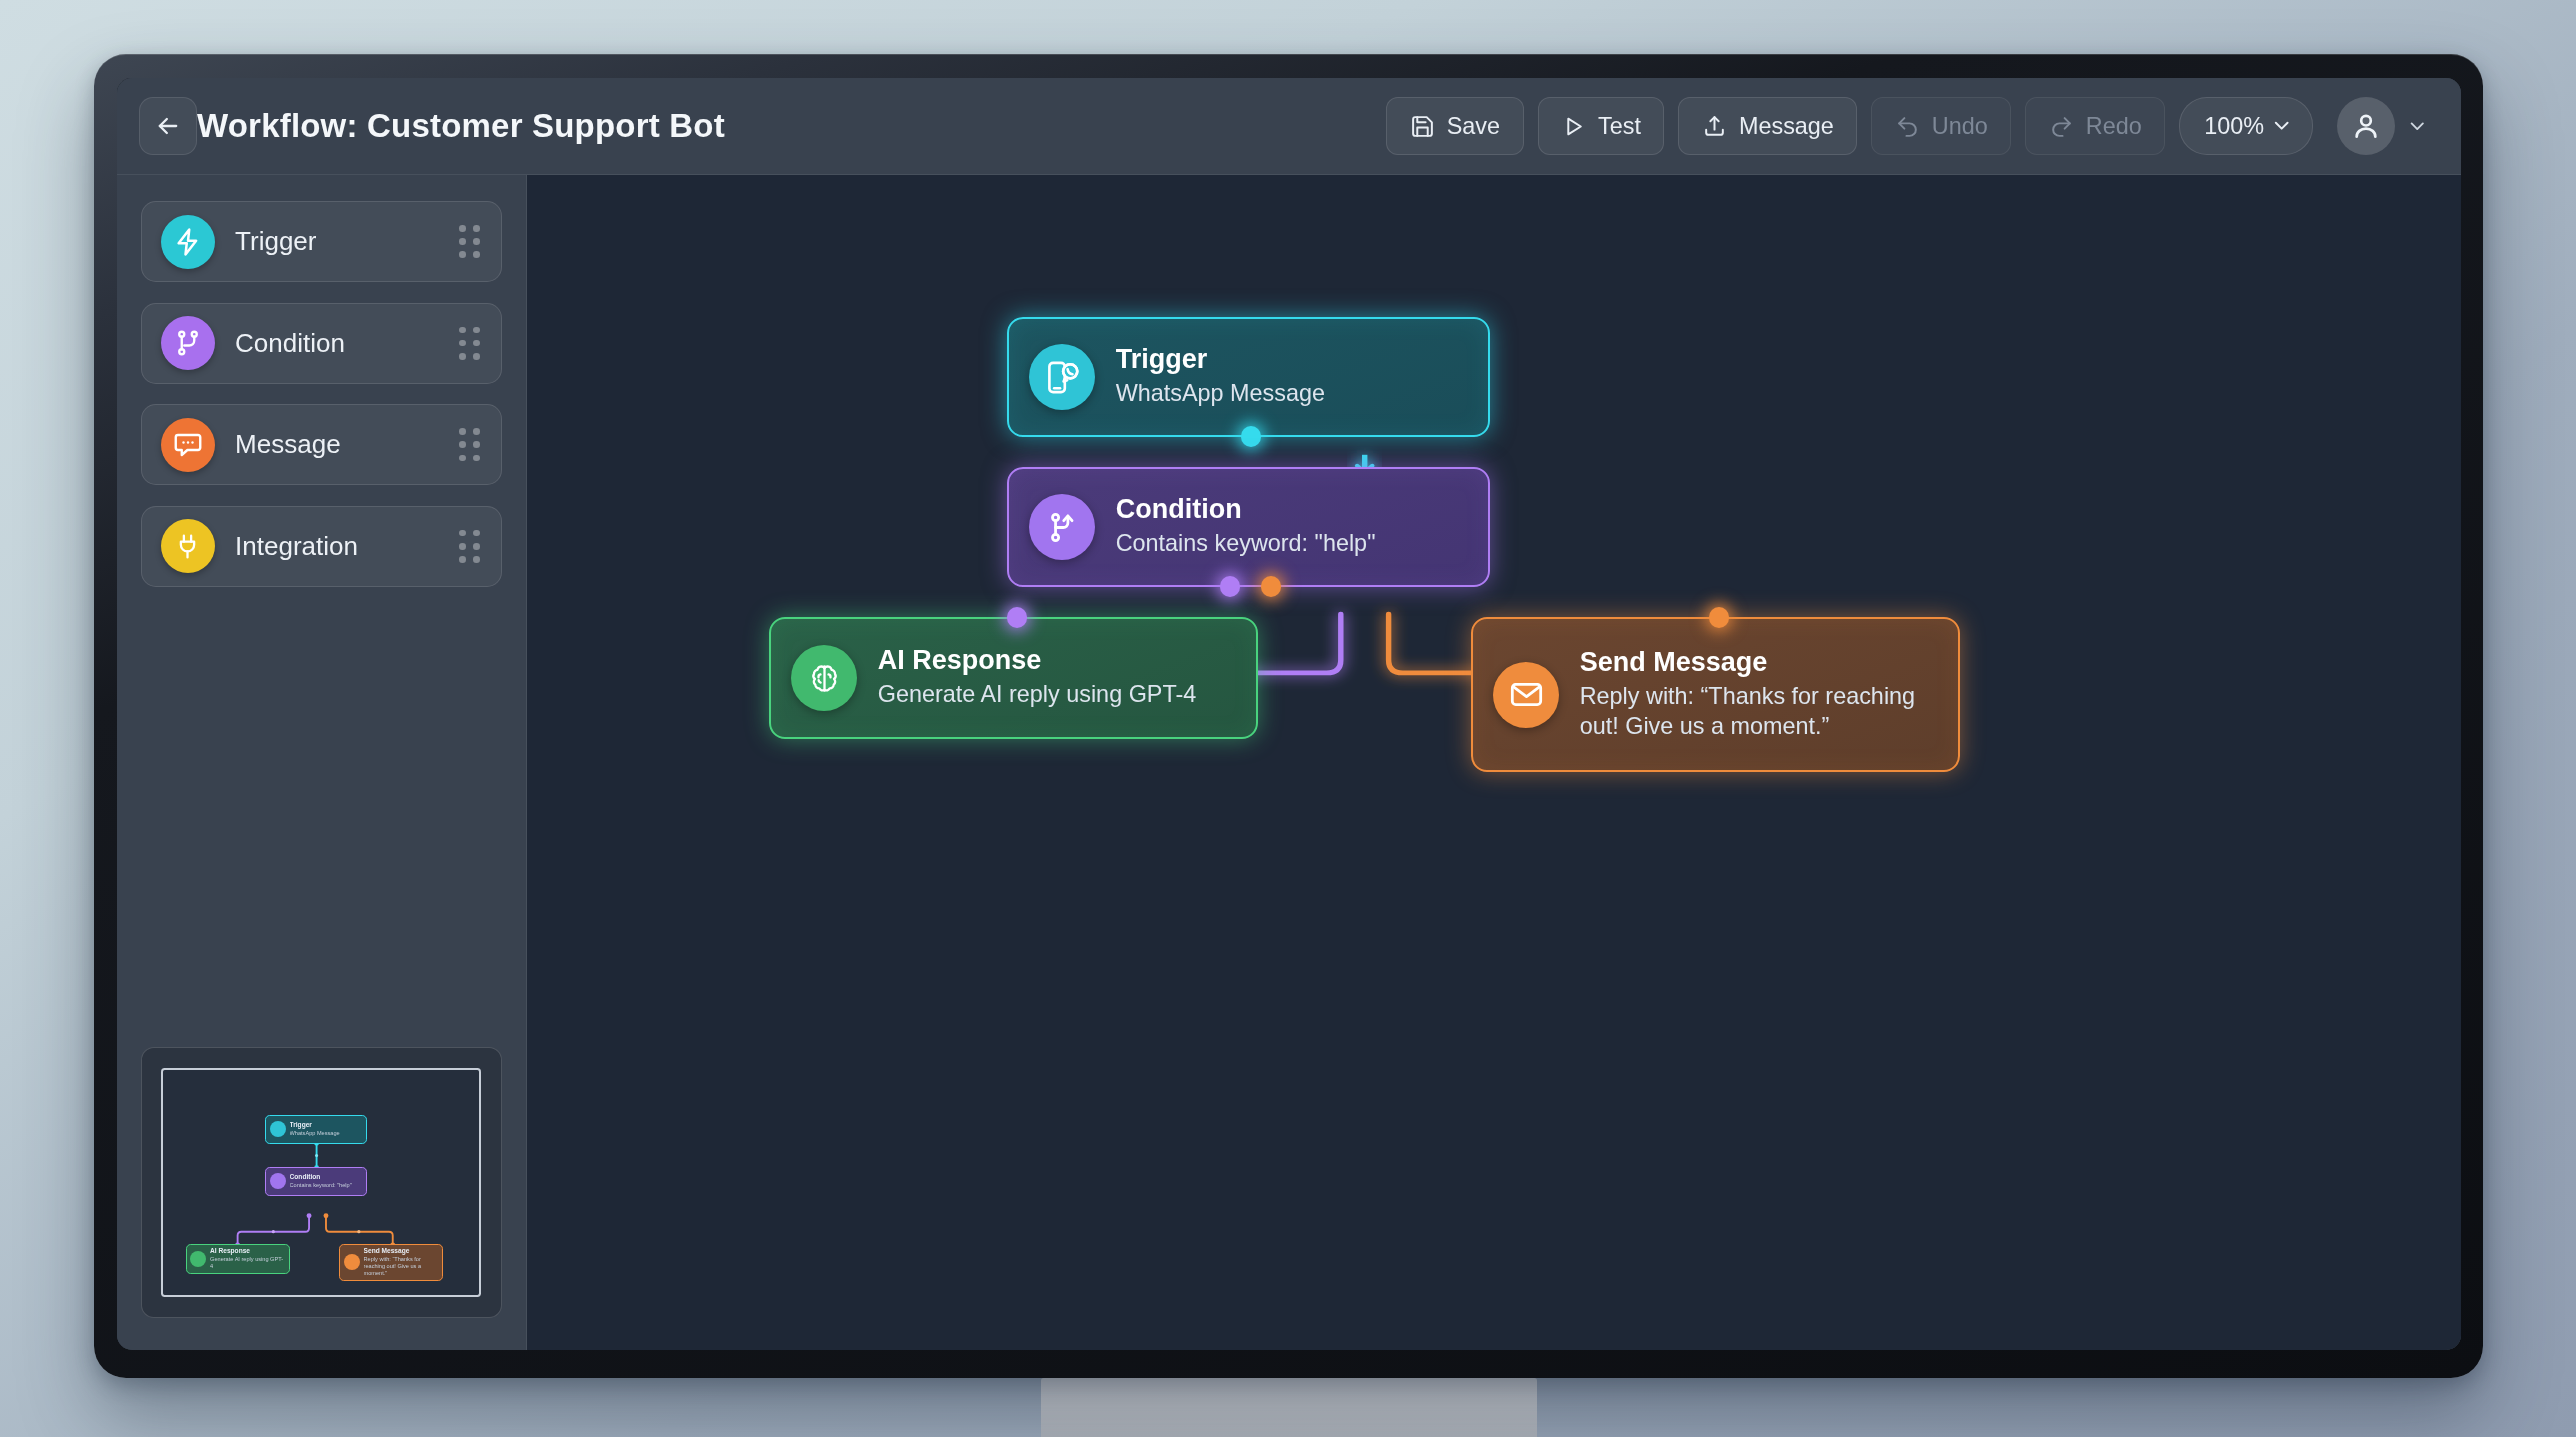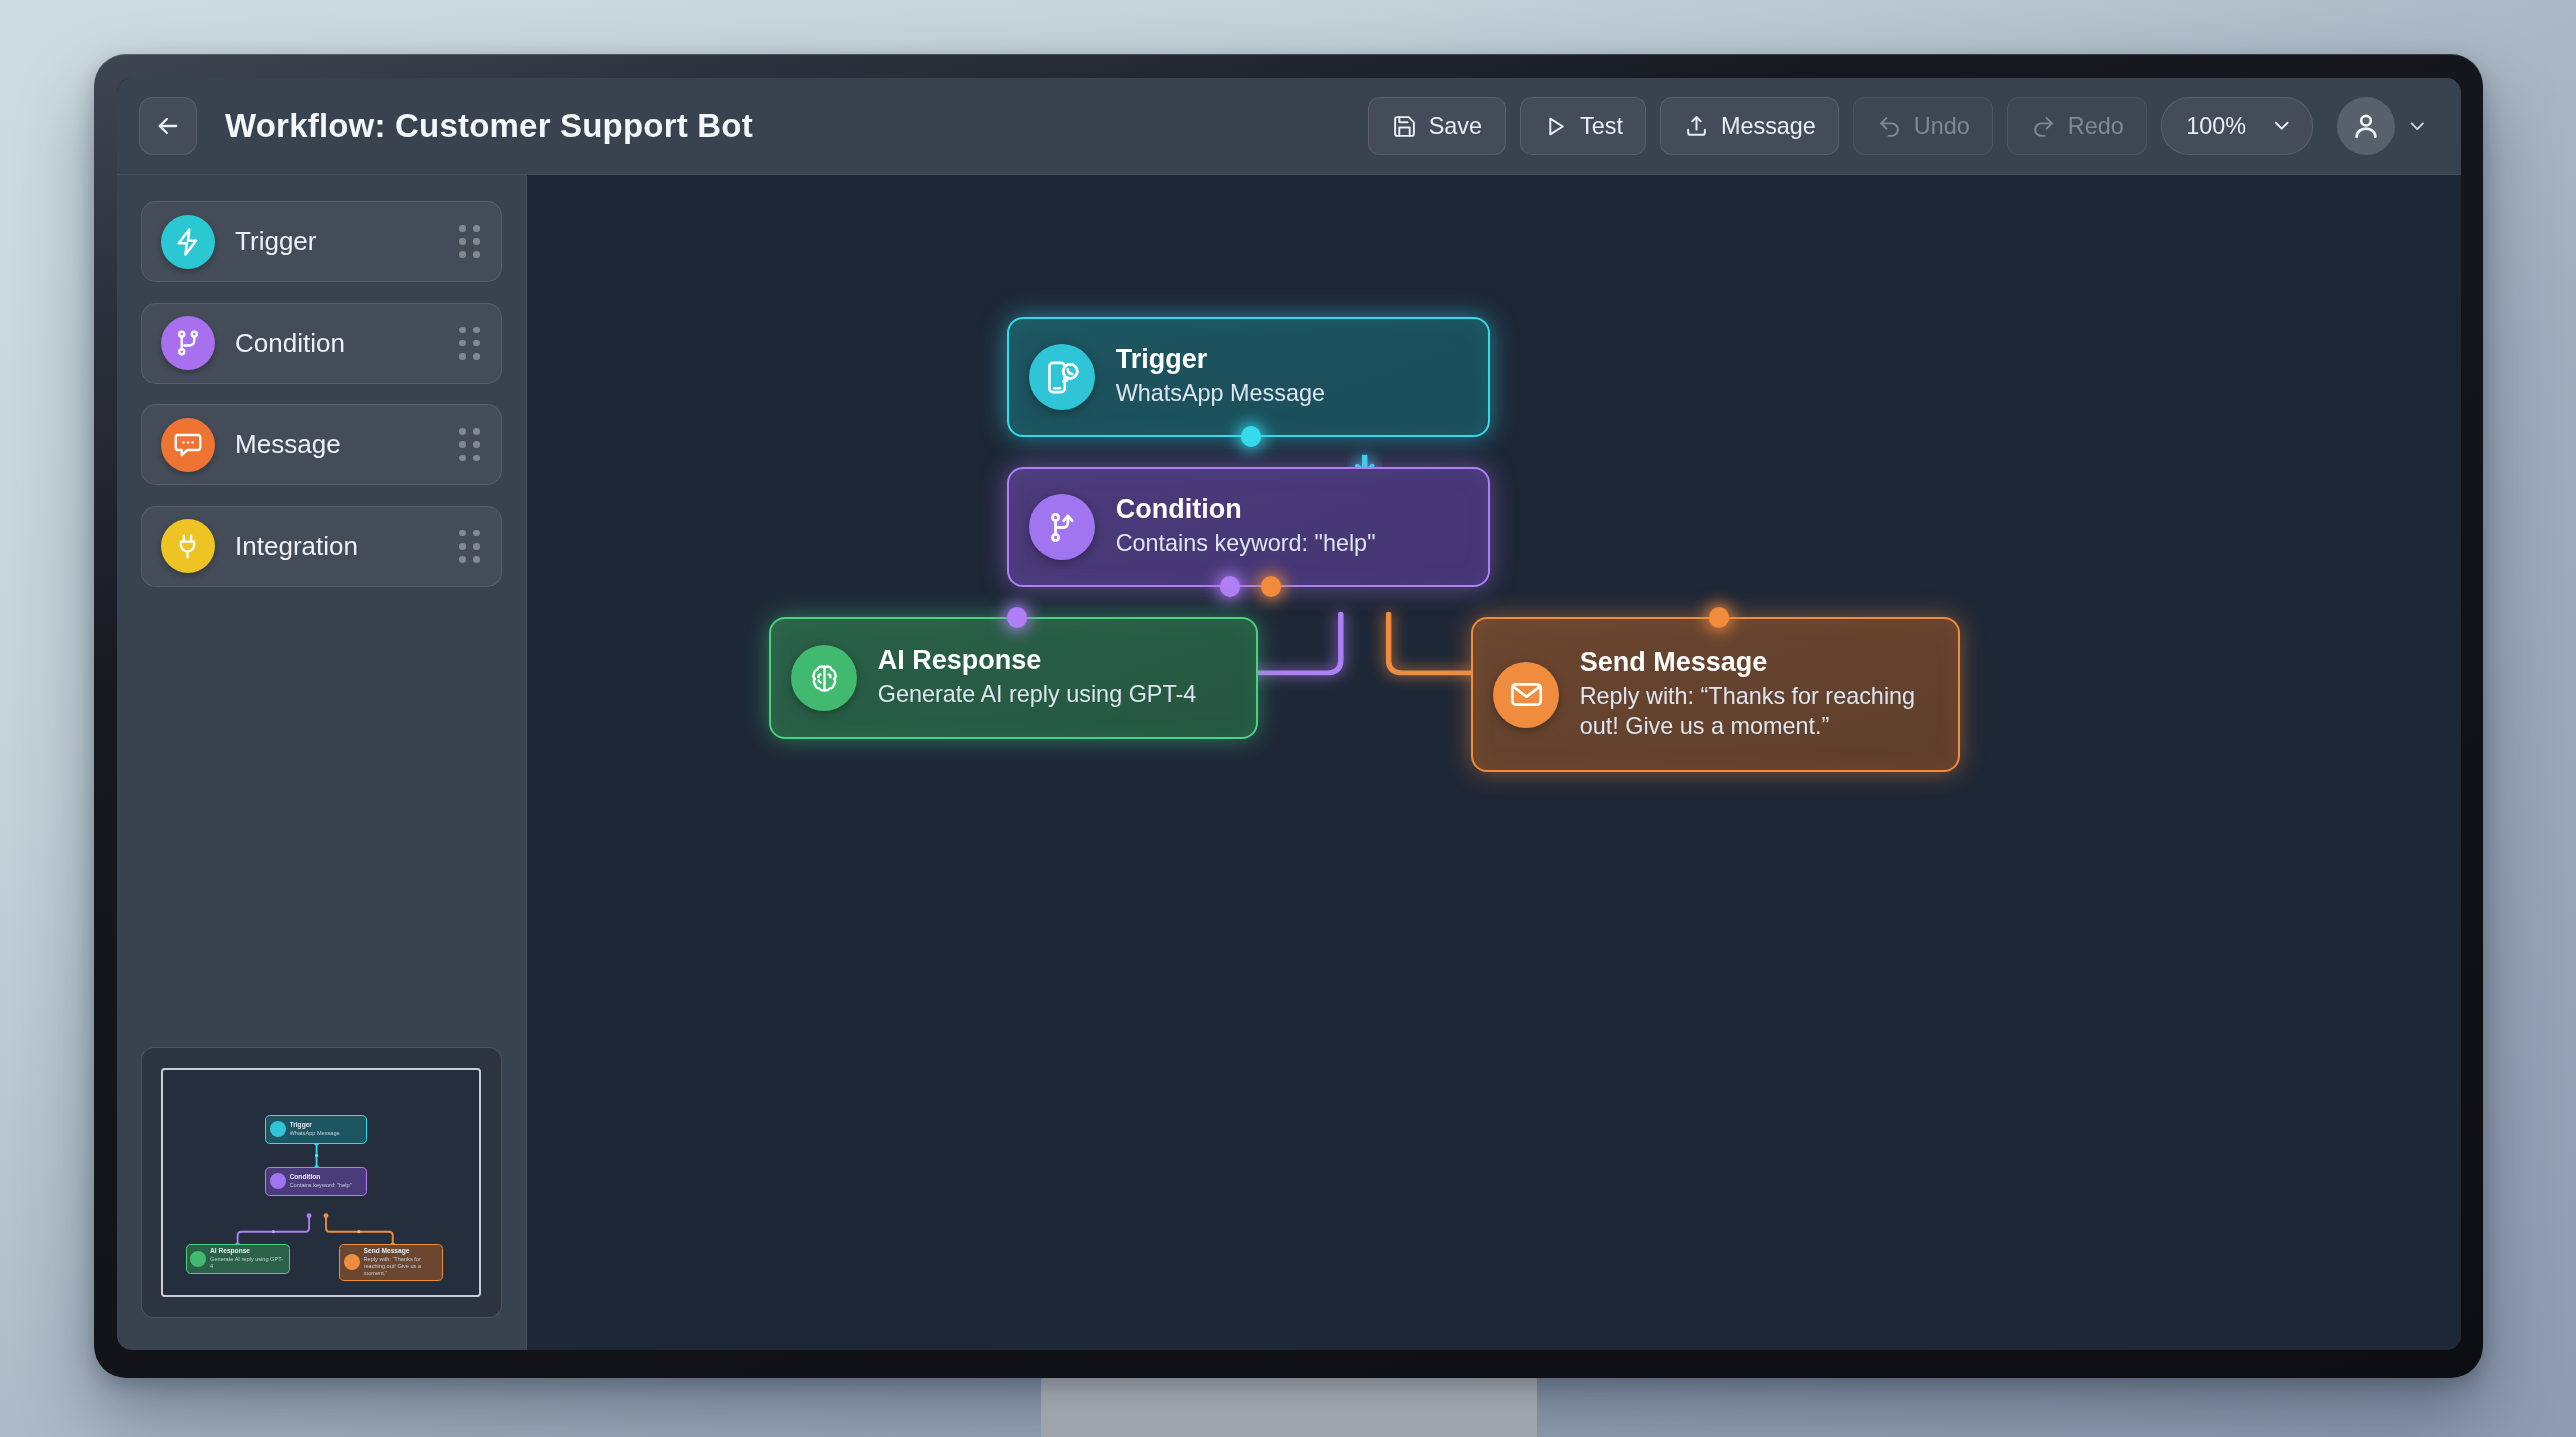--- a/index.html
+++ b/index.html
@@ -41,33 +41,33 @@
     border-bottom:0.9px solid rgba(255,255,255,.075);
     position:relative; z-index:5;
   }
   .back-btn{
     width:58px; height:58px; border-radius:14px; flex:0 0 58px;
     background:rgba(255,255,255,.055);
     border:0.9px solid rgba(255,255,255,.10);
     display:flex; align-items:center; justify-content:center; cursor:pointer;
   }
   .page-title{
-    margin-left:28px; color:#f4f7fa; font-size:33px; font-weight:700;
+    color:#f4f7fa; font-size:33px; font-weight:700;
     letter-spacing:0.2px; white-space:nowrap;
   }
   .toolbar{ margin-left:auto; display:flex; align-items:center; gap:14px; }
   .tbtn{
     height:58px; padding:0 22.5px; border-radius:12px; display:flex; align-items:center; gap:12px;
     background:rgba(255,255,255,.055); border:0.9px solid rgba(255,255,255,.115);
     color:#e9eef4; font-size:23.4px; cursor:pointer; white-space:nowrap;justify-content:center;
   }
   .tbtn.disabled{ color:#7e8897; border-color:rgba(255,255,255,.07); background:rgba(255,255,255,.022); cursor:default; }
   .tbtn.disabled svg{ stroke:#7e8897; }
   .tbtn svg{ stroke:#e9eef4; }
-  .zoom-btn{ gap:24px; padding:0 19px 0 24px;border-radius:28px; }
+  .zoom-btn{ gap:6px; padding:0 19px 0 24px;border-radius:28px; }
   .avatar-wrap{ display:flex; align-items:center; gap:11.2px; margin-left:9.4px; cursor:pointer; }
   .avatar{
     width:58px; height:58px; border-radius:50%;
     background:rgba(255,255,255,.16); display:flex; align-items:center; justify-content:center;
   }
 
   
   .body-row{ flex:1; display:flex; min-height:0; }
 
   

